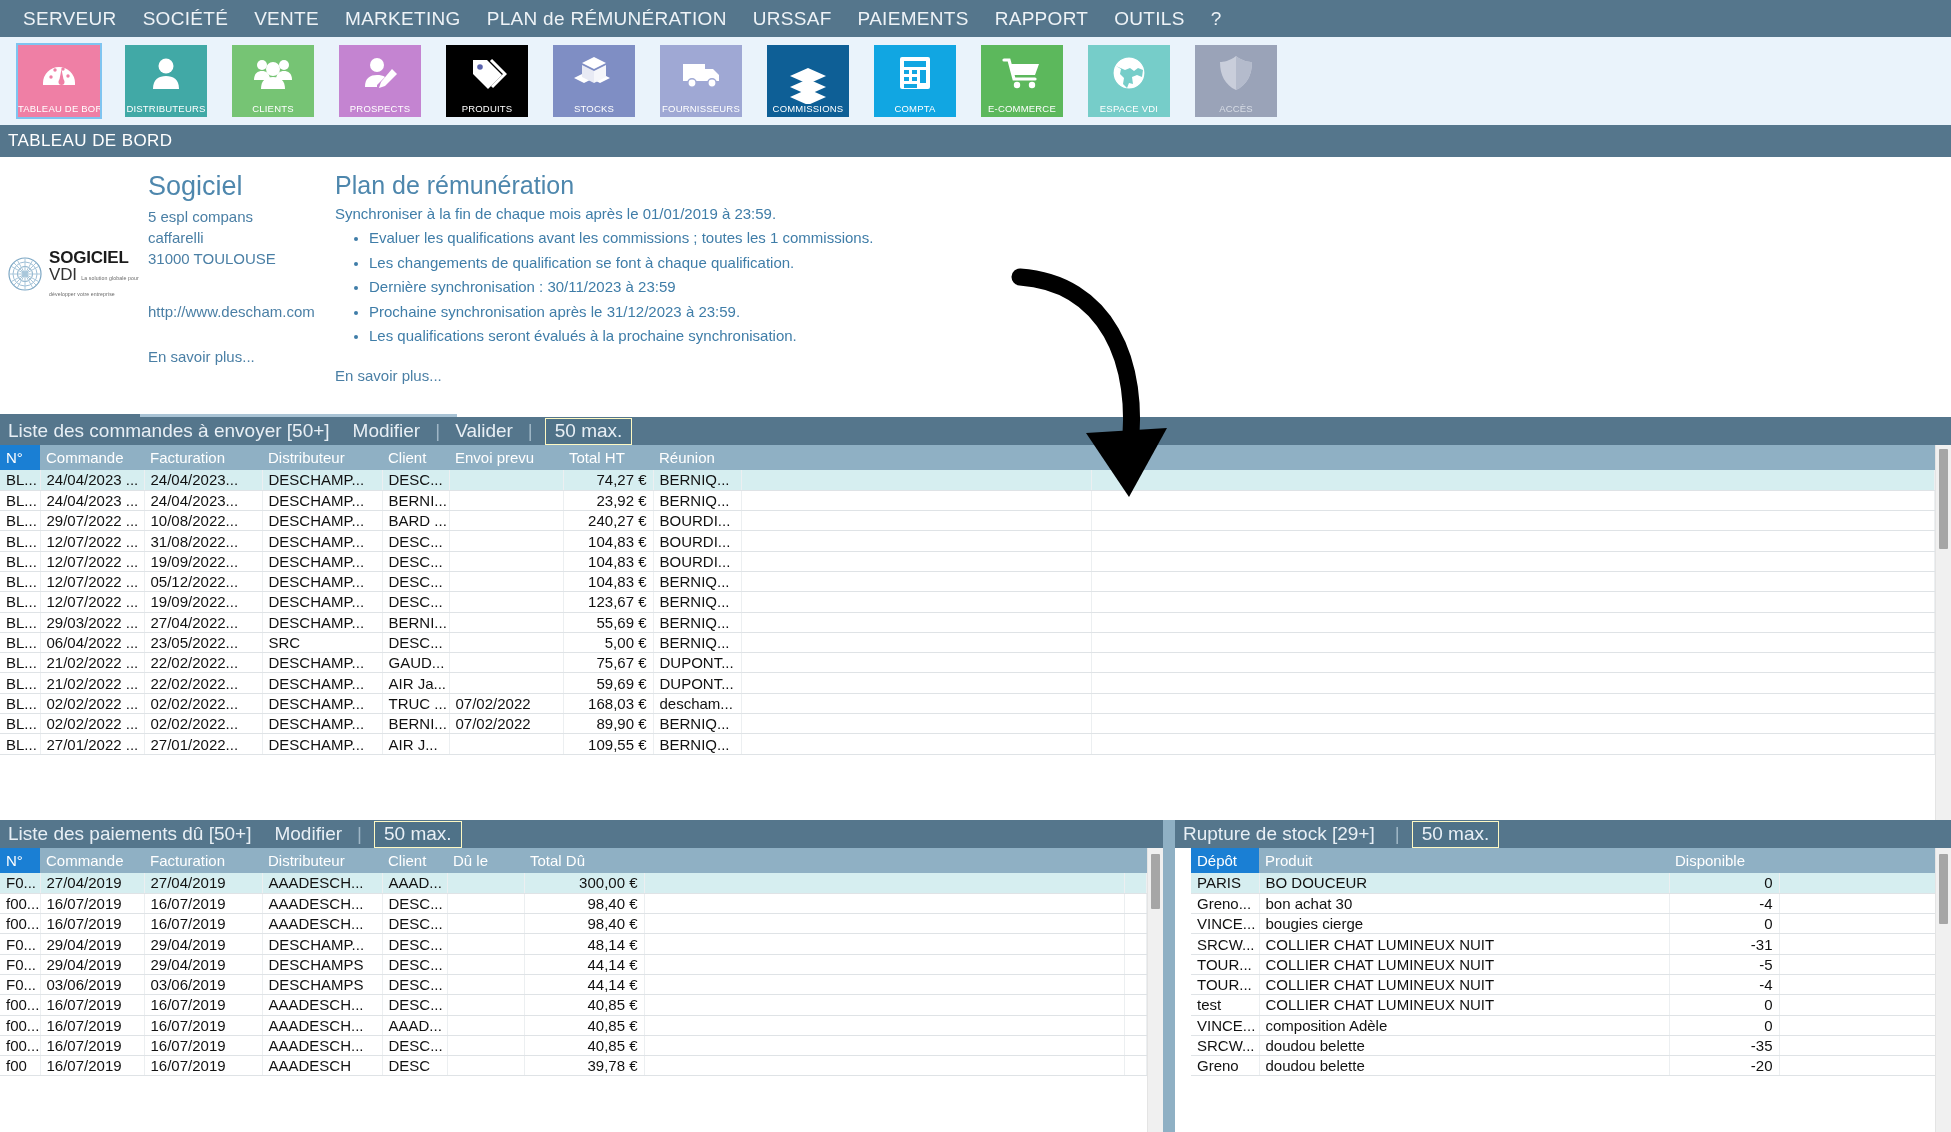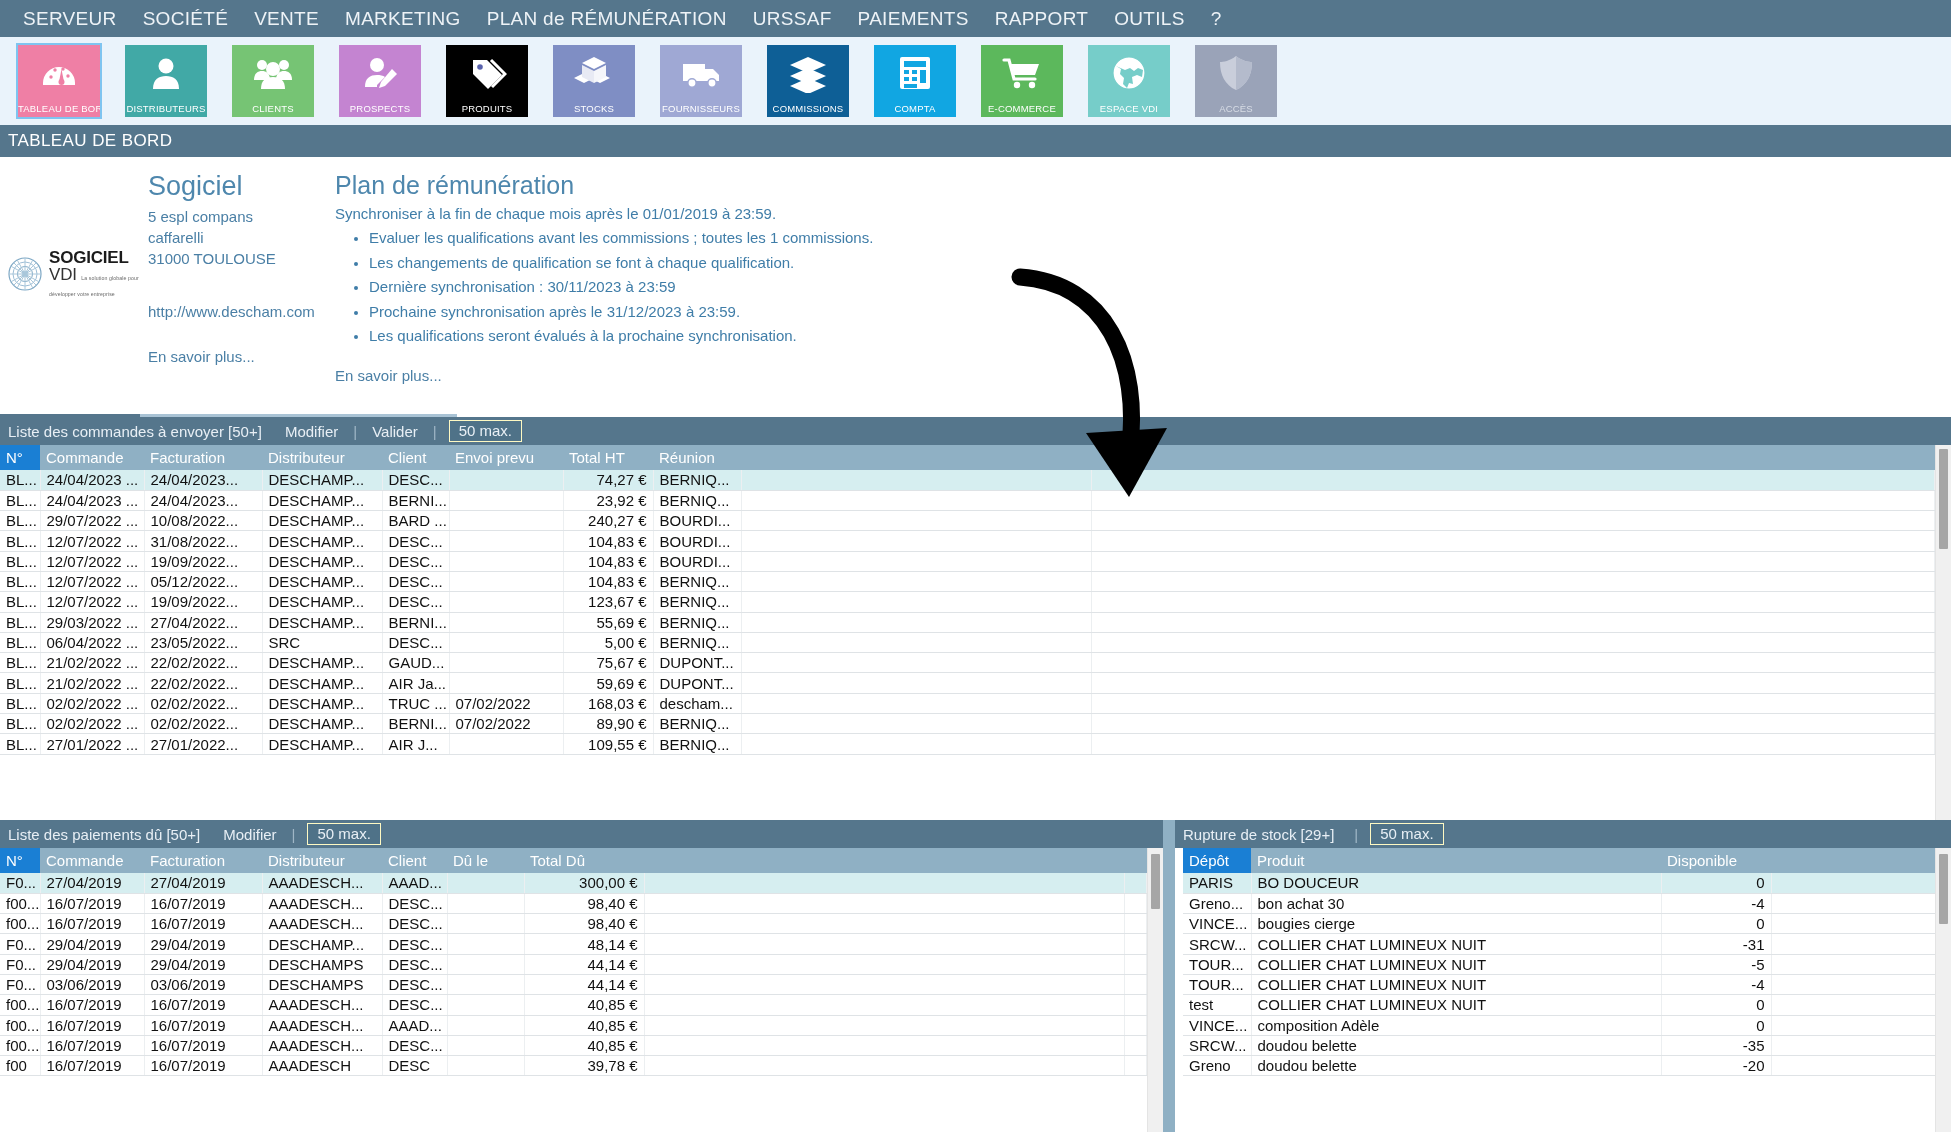--- a/index.html
+++ b/index.html
@@ -123,21 +123,21 @@
   }
   .tab.active { background: #55768c; color: #ffffff; font-weight: bold; }
 
   
   .strip {
     height: 28px;
     background: #55768c;
     color: #e8eff5;
     display: flex;
     align-items: center;
-    font-size: 15px;
+    font-size: 19px;
     padding-left: 8px;
     gap: 0;
   }
   .strip .s-title { margin-right: 14px; white-space: nowrap; }
   .strip .s-act { padding: 0 9px; cursor: pointer; white-space: nowrap; }
   .strip .s-sep { color: #9fb6c6; padding: 0 6px; }
   .strip .s-chip {
     border: 1px solid #fef9c3;
     background: #4f7288;
     padding: 1px 9px 2px 9px;
@@ -288,21 +288,21 @@
         <div class="gl">
           <svg width="40" height="40" viewBox="0 0 40 40">
             <path d="M2 11 L24 11 L24 28 L2 28 Z" fill="#fff"></path>
             <path d="M24 16 L32 16 L38 22 L38 28 L24 28 Z" fill="#fff"></path>
             <circle cx="11" cy="30" r="4.2" fill="#fff" stroke="#9fa8d4" stroke-width="1.6"></circle>
             <circle cx="31" cy="30" r="4.2" fill="#fff" stroke="#9fa8d4" stroke-width="1.6"></circle>
           </svg>
         </div>
         <div class="lbl">FOURNISSEURS</div>
       </div>
-      <div class="tbtn" style="background: rgb(14, 95, 150);">
+      <div class="tbtn" style="background: rgb(14, 95, 150); justify-content: center;">
         <div class="gl">
           <svg width="40" height="40" viewBox="0 0 40 40">
             <path d="M20 4 L38 12 L20 20 L2 12 Z" fill="#fff"></path>
             <path d="M20 15 L38 23 L20 31 L2 23 Z" fill="#fff"></path>
             <path d="M20 25 L38 33 L20 41 L2 33 Z" fill="#fff"></path>
           </svg>
         </div>
         <div class="lbl">COMMISSIONS</div>
       </div>
       <div class="tbtn" style="background: rgb(17, 166, 226);">
@@ -788,21 +788,21 @@
     </div>
 
     <div class="splitter"></div>
 
     <div class="pane-right">
       <div class="strip">
         <span class="s-title">Rupture de stock [29+]</span>
         <span class="s-sep">|</span>
         <span class="s-chip">50 max.</span>
       </div>
-      <div style="position:absolute;left:8px;top:28px;width:760px;height:284px;overflow:hidden;">
+      <div style="position:absolute;left:16px;top:28px;width:760px;height:284px;overflow:hidden;">
         <table class="grid" id="stock-table">
           <colgroup>
             <col style="width:68px">
               <col style="width:410px">
               <col style="width:110px">
               <col>
           </colgroup>
           <thead>
               <tr>
                 <th class="numcol">Dépôt</th>

